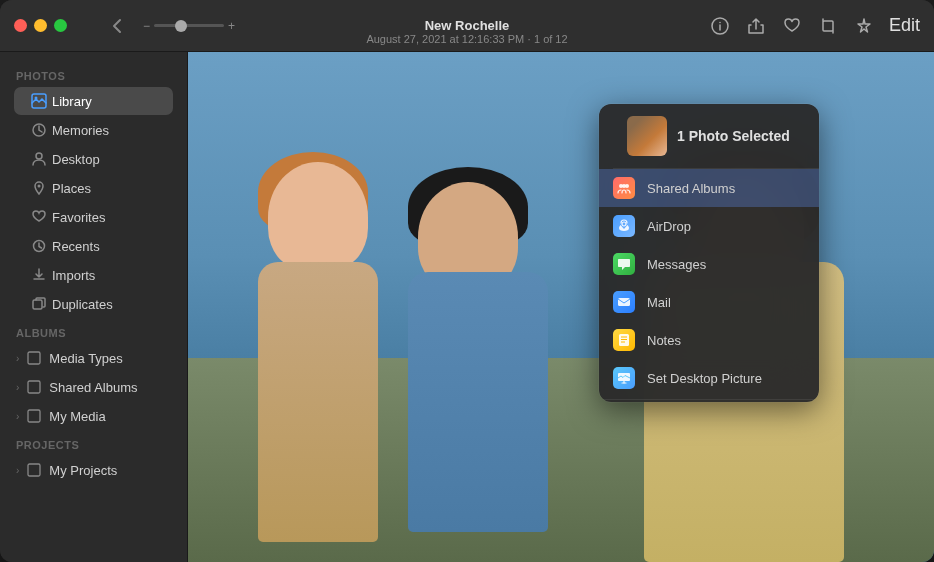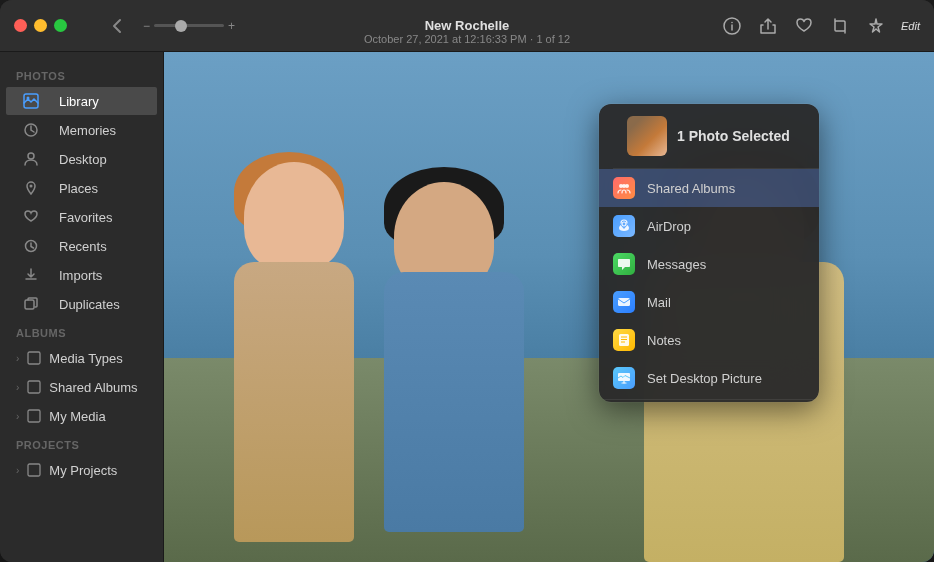--- a/index.html
+++ b/index.html
@@ -135,60 +135,59 @@
       cursor: pointer;
       width: 22px;
       height: 22px;
       display: flex;
       align-items: center;
       justify-content: center;
     }
 
     .edit-btn {
       color: #e0e0e0;
-      font-size: 11px;
+      font-size: 18px;
       font-weight: 500;
       cursor: pointer;
-      font-style: italic;
     }
 
     
     .main-content {
       display: flex;
       flex: 1;
       overflow: hidden;
     }
 
     
     .sidebar {
-      width: 164px;
+      width: 188px;
       background: #2b2b2b;
       flex-shrink: 0;
       overflow-y: auto;
       padding: 10px 0;
       border-right: 1px solid #1a1a1a;
     }
 
     .sidebar-section-label {
       font-size: 11px;
       font-weight: 700;
       color: #666;
       text-transform: uppercase;
       letter-spacing: 0.5px;
       padding: 8px 16px 4px 16px;
     }
 
     .sidebar-item {
       display: flex;
       align-items: center;
-      gap: 19px;
+      gap: 4px;
       padding: 5px 12px 5px 16px;
       cursor: pointer;
-      border-radius: 2px;
-      margin: 1px 6px;
+      border-radius: 7px;
+      margin: 1px 14px;
       color: #d0d0d0;
       font-size: 13px;
     }
 
     .sidebar-item.active {
       background: rgba(255,255,255,0.15);
       color: #fff;
     }
 
     .sidebar-item-icon {
@@ -491,21 +490,21 @@
         <span class="zoom-minus">−</span>
         <div class="slider-track">
           <div class="slider-thumb"></div>
         </div>
         <span class="zoom-plus">+</span>
       </div>
     </div>
 
     <div class="titlebar-center">
       <span class="photo-title">New Rochelle</span>
-      <span class="photo-subtitle">October 27, 2021 at 12:16:33 PM  ·  1 of 12</span>
+      <span class="photo-subtitle">August 27, 2021 at 12:16:33 PM  ·  1 of 12</span>
     </div>
 
     <div class="titlebar-actions">
       <div class="action-icon">
         <svg width="18" height="18" viewBox="0 0 18 18" fill="none">
           <circle cx="9" cy="9" r="8" stroke="#aaa" stroke-width="1.5"></circle>
           <line x1="9" y1="8" x2="9" y2="13" stroke="#aaa" stroke-width="1.5" stroke-linecap="round"></line>
           <circle cx="9" cy="5.5" r="0.8" fill="#aaa"></circle>
         </svg>
       </div>

